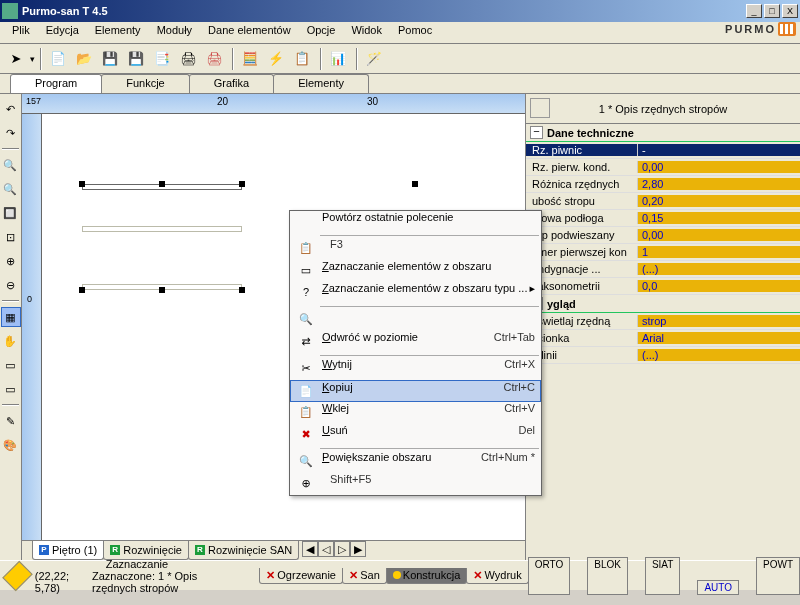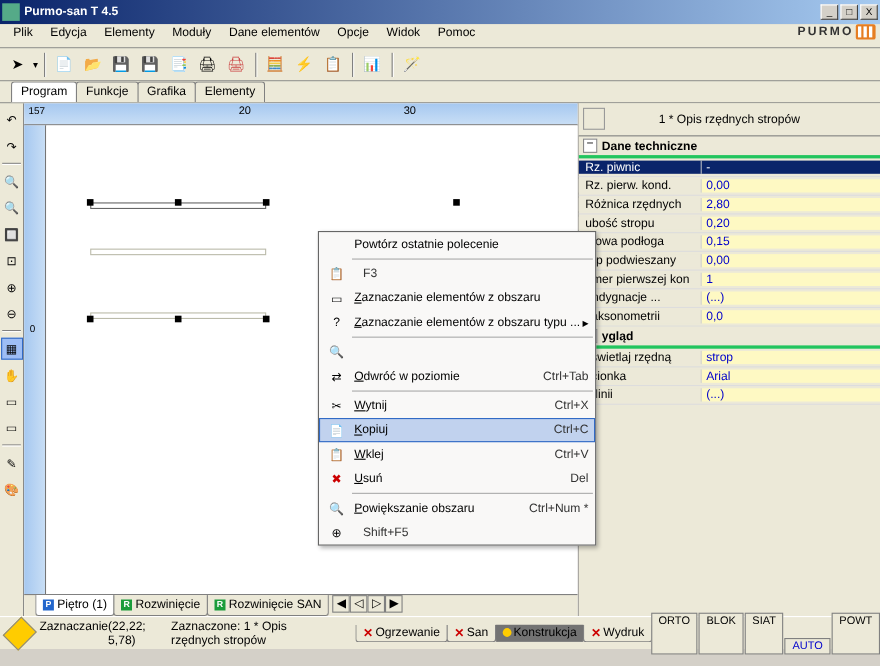--- a/index.html
+++ b/index.html
@@ -11,66 +11,66 @@
 .title-btn{width:16px;height:14px;background:#d4d0c8;border:1px solid #fff;border-right-color:#404040;border-bottom-color:#404040;font-size:9px;text-align:center;line-height:12px;color:#000;cursor:pointer}
 .menubar{height:22px;display:flex;align-items:flex-start;padding:0 4px;border-bottom:1px solid #808080;background:#ece9d8}
 .menu-item{padding:2px 8px;cursor:pointer}
 .brand{margin-left:auto;font-weight:bold;font-size:14px;letter-spacing:2px;color:#333;display:flex;align-items:center}
 .brand-icon{width:18px;height:14px;background:#e67e22;margin-left:2px;border-radius:2px;position:relative}
 .brand-icon::before{content:'';position:absolute;left:2px;top:2px;width:3px;height:10px;background:#fff;box-shadow:5px 0 0 #fff,10px 0 0 #fff}
 .toolbar{height:30px;display:flex;align-items:center;padding:2px 4px;border-bottom:1px solid #808080;background:#ece9d8;gap:2px}
 .tb-btn{width:24px;height:24px;border:1px solid transparent;display:flex;align-items:center;justify-content:center;cursor:pointer}
 .tb-sep{width:2px;height:22px;border-left:1px solid #808080;border-right:1px solid #fff;margin:0 3px}
 .tabs-top{height:20px;display:flex;padding-left:10px;background:#ece9d8;border-bottom:1px solid #808080}
-.tab{padding:2px 8px;background:#ece9d8;border:1px solid #808080;border-bottom:none;border-radius:3px 3px 0 0;margin-right:-1px;cursor:pointer}
+.tab{padding:2px 24px;background:#ece9d8;border:1px solid #808080;border-bottom:none;border-radius:3px 3px 0 0;margin-right:-1px;cursor:pointer}
 .tab.active{background:#fff;position:relative;z-index:1}
 .main{display:flex;height:466px}
 .left-tools{width:22px;background:#ece9d8;border-right:1px solid #808080;display:flex;flex-direction:column;padding-top:4px;gap:2px}
 .lt-btn{width:20px;height:20px;margin:1px auto;border:1px solid transparent;cursor:pointer;display:flex;align-items:center;justify-content:center}
 .lt-btn.active{border-color:#316ac5;background:#9ebef5}
 .lt-sep{height:2px;border-top:1px solid #808080;border-bottom:1px solid #fff;margin:2px 2px}
 .center{flex:1;display:flex;flex-direction:column;background:#fff;position:relative}
 .ruler-h{height:20px;background:linear-gradient(#a6c8f0,#c8def5);border-bottom:1px solid #666;position:relative;display:flex;align-items:flex-end}
 .ruler-h::before{content:'157';position:absolute;left:4px;top:2px;font-size:9px}
 .ruler-label{position:absolute;top:2px;font-size:10px}
 .canvas-wrap{flex:1;display:flex}
 .ruler-v{width:20px;background:linear-gradient(to right,#a6c8f0,#c8def5);border-right:1px solid #666;position:relative}
 .canvas{flex:1;background:#fff;position:relative}
 .shapes{position:absolute;left:40px;top:70px}
 .rect{position:absolute;border:1px solid #888;background:#fff}
 .handle{position:absolute;width:6px;height:6px;background:#000}
 .right-panel{width:275px;background:#ece9d8;border-left:1px solid #808080;display:flex;flex-direction:column}
 .panel-hdr{height:30px;background:#ece9d8;display:flex;align-items:center;justify-content:center;border-bottom:1px solid #808080;position:relative}
 .panel-hdr::before{content:'';position:absolute;left:4px;top:4px;width:18px;height:18px;border:1px solid #999}
 .props{flex:1;overflow:hidden}
-.prop-section{background:#ece9d8;font-weight:bold;padding:2px 4px;border-bottom:3px solid #22c55e;display:flex;align-items:center}
+.prop-section{background:#ece9d8;font-weight:bold;padding:2px 4px;border-bottom:1px solid #22c55e;display:flex;align-items:center}
 .prop-section::before{content:'−';width:11px;height:11px;border:1px solid #888;background:#fff;margin-right:4px;text-align:center;line-height:9px;font-weight:normal}
 .prop-row{display:flex;height:17px;border-bottom:1px solid #ddd;align-items:center}
 .prop-label{width:112px;padding-left:6px;background:#ece9d8;border-right:1px solid #ccc;overflow:hidden;white-space:nowrap}
-.prop-value{flex:1;padding-left:4px;color:#00c;background:#fef9c3}
+.prop-value{flex:1;padding-left:4px;color:#00c;background:#eab308}
 .prop-row.selected .prop-label{background:#0a246a;color:#fff}
 .prop-row.selected .prop-value{background:#0a246a;color:#fff}
 .bottom-tabs{height:20px;display:flex;border-top:1px solid #808080;background:#ece9d8;padding-left:10px}
 .btab{padding:1px 6px;border:1px solid #808080;border-top:none;background:#ece9d8;border-radius:0 0 3px 3px;margin-right:-1px;cursor:pointer;display:flex;align-items:center;gap:3px}
 .btab.active{background:#fff}
 .sq{width:10px;height:10px;display:inline-block;color:#fff;text-align:center;line-height:10px;font-size:8px;font-weight:bold}
 .scrl{display:flex;margin-left:4px}
 .scrl-btn{width:16px;height:16px;background:#ece9d8;border:1px solid #808080;text-align:center;line-height:14px;cursor:pointer}
 .statusbar{height:30px;background:#ece9d8;border-top:1px solid #fff;display:flex;align-items:center}
 .status-left{display:flex;align-items:center;flex:1}
 .diamond{width:24px;height:24px;background:#ffcc00;transform:rotate(45deg);margin:0 8px;border:1px solid #888}
-.status-info{display:flex;flex-direction:row;font-size:10px}
-.status-cells{display:flex;gap:1px}
+.status-info{display:flex;flex-direction:column;font-size:10px}
+.status-cells{display:flex;gap:17px}
 .cell{padding:1px 6px;border:1px solid #808080;background:#ece9d8;font-size:10px}
 .status-btabs{display:flex;margin-left:20px}
 .sbtab{padding:1px 6px;border:1px solid #808080;border-top:none;background:#ece9d8;border-radius:0 0 3px 3px;margin-right:-1px;cursor:pointer;display:flex;align-items:center;gap:2px}
 .sbtab.active{background:#737373}
 .xmark{color:#c00;font-weight:bold}
 .context-menu{position:absolute;left:289px;top:210px;width:253px;background:#f9f8f7;border:1px solid #666;box-shadow:2px 2px 4px rgba(0,0,0,0.3);z-index:100}
-.cm-item{height:22px;display:flex;align-items:center;padding:0 6px;cursor:pointer}
+.cm-item{height:22px;display:flex;padding:0 6px;cursor:pointer}
 .cm-item:hover,.cm-item.hov{background:#c1d2ee;border:1px solid #316ac5;padding:0 5px;height:22px}
 .cm-icon{width:20px;height:20px;margin-right:6px;display:flex;align-items:center;justify-content:center}
 .cm-text{flex:1}
 .cm-text u{text-decoration:underline}
 .cm-short{color:#333;margin-left:8px}
 .cm-sep{height:1px;background:#aaa;margin:2px 2px 2px 30px}
 .cm-arrow{margin-left:auto}
 .ico{font-size:13px}
 </style>
 </head>

